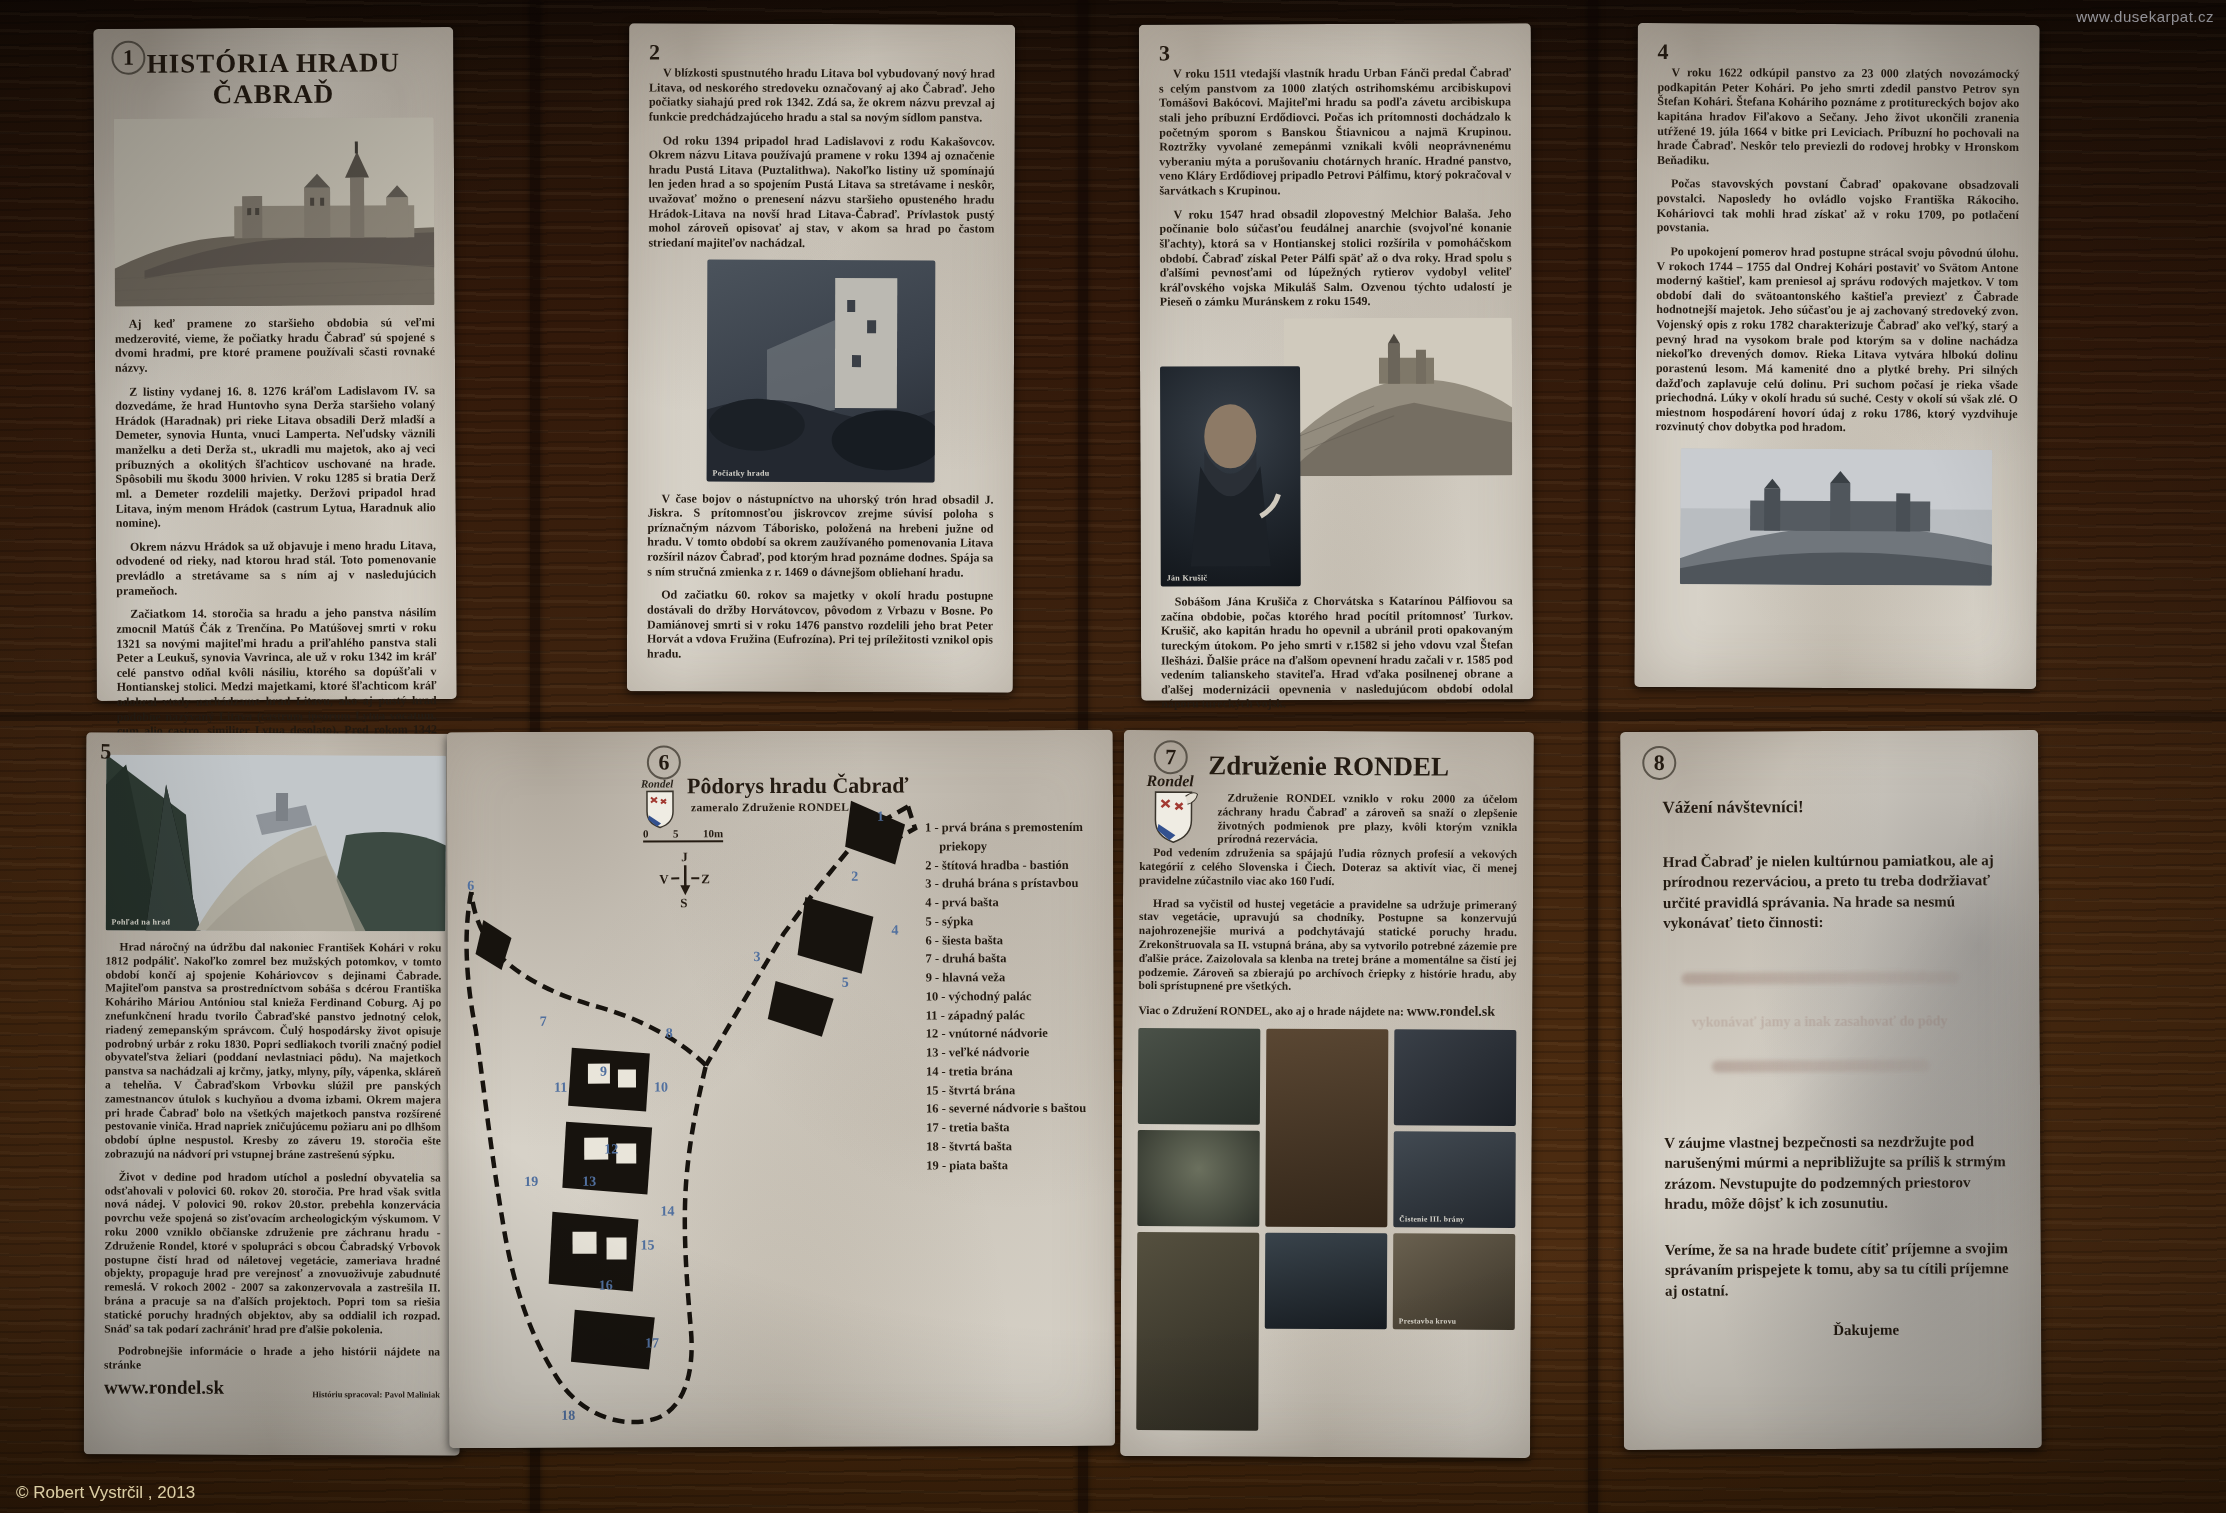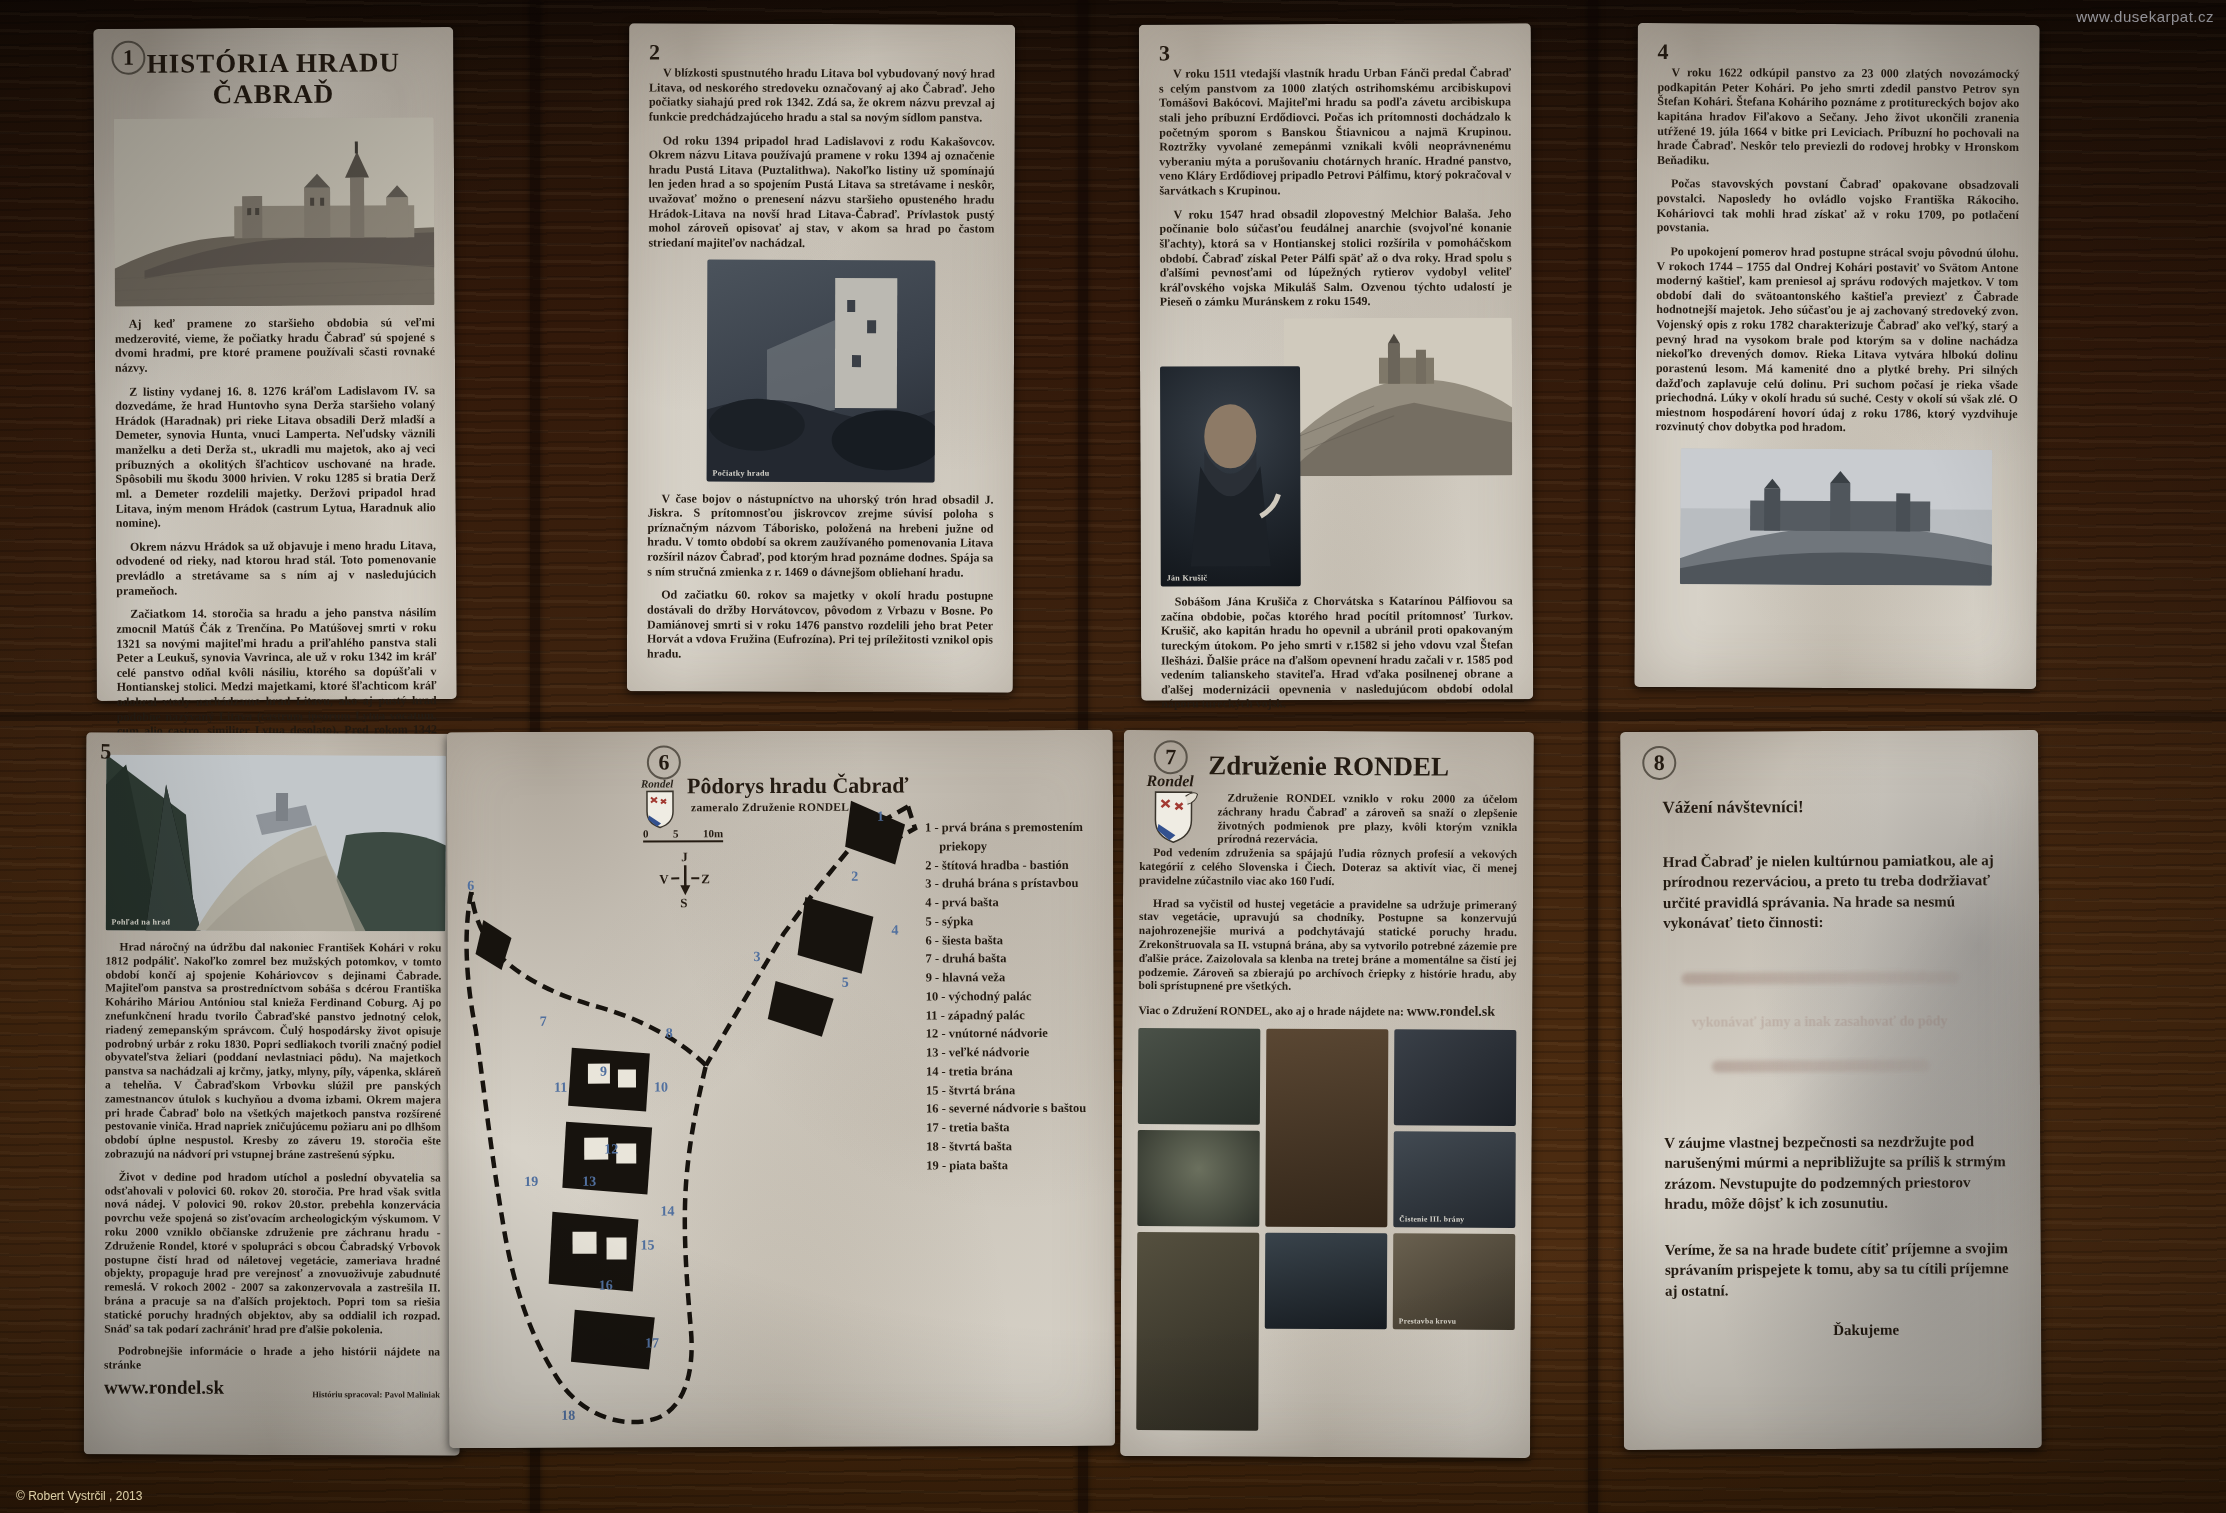--- a/index.html
+++ b/index.html
@@ -42,21 +42,21 @@
   .legend-item{font-weight:bold;font-size:12.5px;line-height:1.5;padding-left:14px;text-indent:-14px;}
   
   .montage{display:grid;grid-template-columns:1fr 1fr 1fr;grid-auto-rows:96px;gap:6px;margin-top:8px;}
   .tile{position:relative;border-radius:2px;overflow:hidden;}
   .tile .img-cap{font-size:7.5px;}
   
   .ghost{opacity:.17;color:#7c4a42;filter:blur(.4px);font-weight:bold;font-size:14px;}
   .ghostbar{height:12px;border-radius:6px;background:linear-gradient(90deg,rgba(120,80,70,.28),rgba(120,80,70,.08));filter:blur(2px);}
 
   .watermark{position:absolute;top:8px;right:12px;color:#d8d8e2;font-family:"Liberation Sans",sans-serif;font-size:15px;letter-spacing:.5px;opacity:.9;}
-  .copyright{position:absolute;left:16px;bottom:10px;color:#efe2b6;font-family:"Liberation Sans",sans-serif;font-size:12px;opacity:.9;}
+  .copyright{position:absolute;left:16px;bottom:10px;color:#efe2b6;font-family:"Liberation Sans",sans-serif;font-size:17px;opacity:.9;}
 </style>
 </head>
 <body>
 
 <div class="grain"></div>
 <div class="plank" style="left:530px"></div>
 <div class="plank" style="left:1078px"></div>
 <div class="plank" style="left:1588px"></div>
 <div class="seam" style="top:712px"></div>
 

